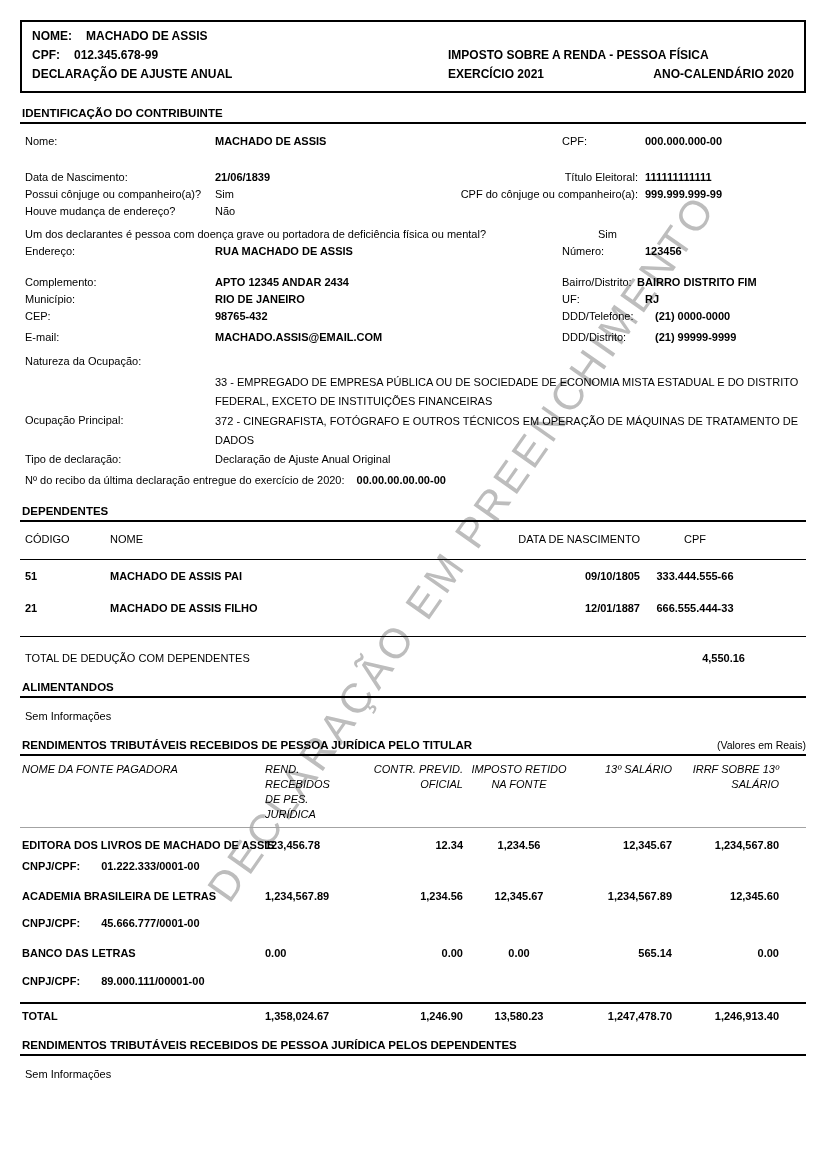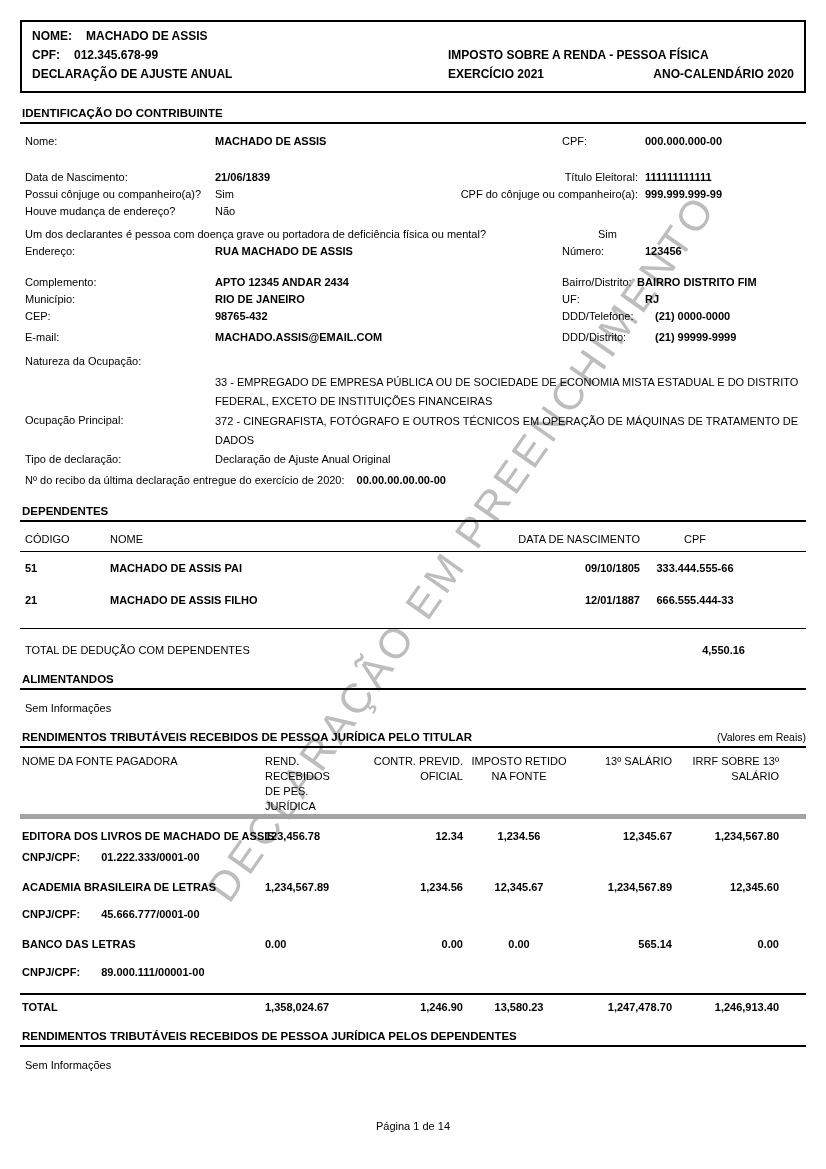--- a/index.html
+++ b/index.html
@@ -36,32 +36,32 @@
 
   
   .frow { position: relative; display: flex; line-height: 17px; padding-left: 5px; }
   .l1 { width: 190px; flex: none; }
   .ra-label { position: absolute; left: 542px; }
   .rr-label { position: absolute; right: 168px; }
   .r-value  { position: absolute; left: 625px; font-weight: bold; }
   .wrapval { width: 585px; line-height: 19px; }
 
   
-  .dep-head { display: flex; margin-top: 7px; padding: 4px 0 6px 0; border-bottom: 1px solid #000; }
+  .dep-head { display: flex; margin-top: 7px; padding: 4px 0 14px 0; border-bottom: 1px solid #000; }
   .dep-row  { display: flex; font-weight: bold; }
   .dc1 { width: 90px; padding-left: 5px; flex: none; }
   .dc2 { width: 350px; flex: none; }
   .dc3 { width: 180px; text-align: right; flex: none; }
   .dc4 { width: 110px; text-align: center; flex: none; }
   .dep-sep { border-top: 1px solid #000; margin-top: 22px; }
   .dep-total { display: flex; margin-top: 15px; padding-left: 5px; }
   .dep-total .val { margin-left: auto; margin-right: 61px; font-weight: bold; }
 
   
-  .rt-head { display: flex; margin-top: 6px; line-height: 15px; border-bottom: 5px solid #a3a3a3; }
+  .rt-head { display: flex; margin-top: 6px; line-height: 15px; padding-bottom: 5px; border-bottom: 1px solid #a3a3a3; font-style: italic; }
   .rrow { display: flex; font-weight: bold; white-space: nowrap; }
   .rc1 { width: 245px; padding-left: 2px; flex: none; }
   .rc2 { width: 87px;  text-align: left; flex: none; }
   .rc3 { width: 111px; text-align: right; flex: none; }
   .rc4 { width: 112px; text-align: center; flex: none; }
   .rc5 { width: 97px;  text-align: right; flex: none; }
   .rc6 { width: 107px; text-align: right; flex: none; }
   .cnpj { margin-top: 9px; padding-left: 2px; font-weight: bold; }
   .cnpj .v { margin-left: 18px; }
   .rt-sep { border-top: 2px solid #000; margin-top: 15px; }
@@ -302,14 +302,13 @@
       <span class="rc6">1,246,913.40</span>
     </div>
 
     <div class="stitle" style="margin-top:17px">
       <span>RENDIMENTOS TRIBUTÁVEIS RECEBIDOS DE PESSOA JURÍDICA PELOS DEPENDENTES</span>
     </div>
     <div class="seminfo">Sem Informações</div>
 
   </div>
 
-  <div class="footer">Página 1 de 14</div>
 </div>
 
 </body></html>

